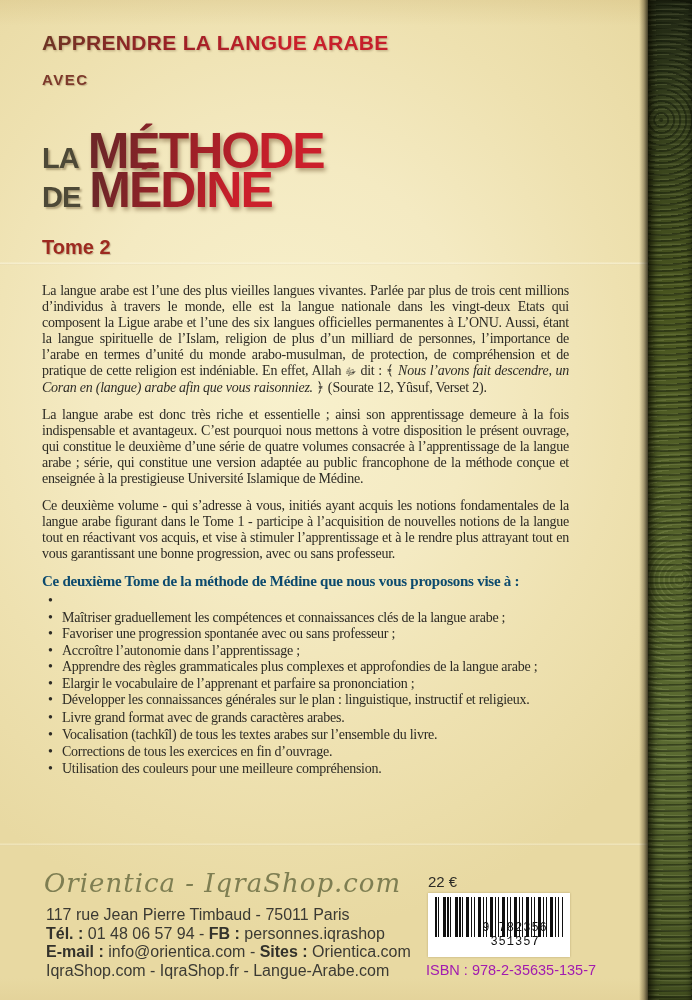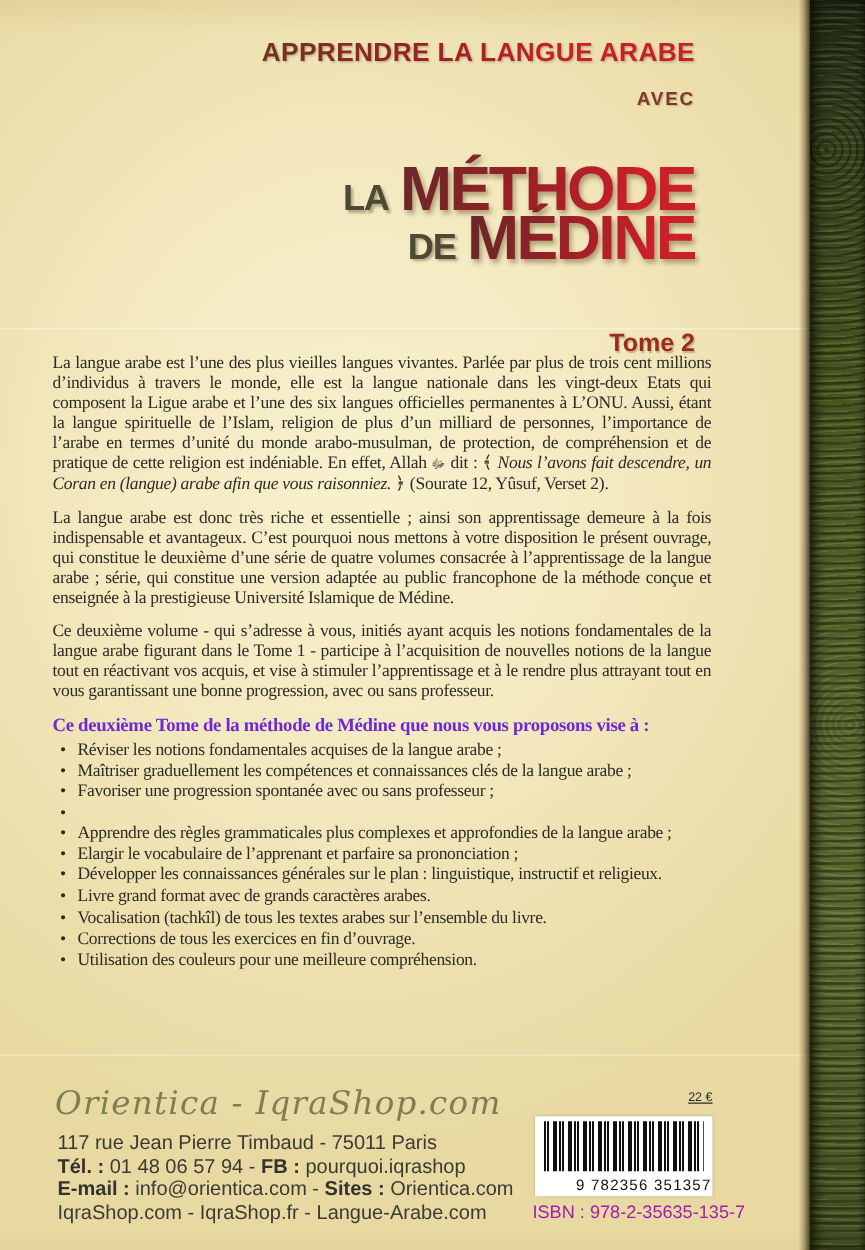--- a/index.html
+++ b/index.html
@@ -31,21 +31,21 @@
       repeating-radial-gradient(circle at 72% 58%,rgba(205,215,150,.14) 0 1px,rgba(0,0,0,0) 2px 5px),
       linear-gradient(180deg,#1f2513 0%,#333d1c 10%,#49551f 30%,#56642c 55%,#5a6a31 75%,#4c5926 92%,#414d1f 100%);
     box-shadow:inset 7px 0 9px -3px rgba(12,12,0,.85), inset -3px 0 6px -2px rgba(0,0,0,.5);
   }
   .green-strip::before{
     content:'';position:absolute;left:-9px;top:0;width:9px;height:100%;
     background:linear-gradient(90deg,rgba(60,45,15,0) 0%,rgba(45,35,12,.38) 55%,rgba(20,18,6,.78) 100%);
   }
 
   
-  .hdr{position:absolute;left:29px;width:527px;text-align:right;}
+  .hdr{position:absolute;left:42px;width:527px;text-align:left;}
   .tagline{top:31px;font-weight:bold;font-size:21px;letter-spacing:.3px;}
   .tagline span{
     background:linear-gradient(90deg,#6d3524 0%,#9c2026 38%,#cb1f2a 72%,#c51f2b 100%);
     -webkit-background-clip:text;background-clip:text;color:transparent;
     filter:drop-shadow(1px 1px 1px rgba(90,60,30,.35));
   }
   .avec{top:71px;font-weight:bold;font-size:15px;letter-spacing:1.5px;color:#7d392b;
         text-shadow:1px 1px 1px rgba(90,60,30,.3);}
   .title-line{font-weight:bold;letter-spacing:-2px;white-space:nowrap;}
   .t1{top:106px;margin-top:16px;}
@@ -54,65 +54,65 @@
     display:inline-block;font-size:29px;color:#4d4937;margin-right:9px;letter-spacing:-1px;
     text-shadow:2px 2px 2px rgba(90,70,35,.4);vertical-align:baseline;
   }
   .big-word{
     display:inline-block;font-size:50px;
     background:linear-gradient(100deg,#6f2628 8%,#9e2027 45%,#cb1f2b 80%);
     -webkit-background-clip:text;background-clip:text;color:transparent;
     filter:drop-shadow(2px 3px 2px rgba(90,60,25,.45));
   }
   .tome{top:236px;font-weight:bold;font-size:20px;color:#9d2a20;
-        text-shadow:1px 1px 1px rgba(90,60,30,.3);margin-top:28px;}
+        text-shadow:1px 1px 1px rgba(90,60,30,.3);}
 
   
   .copy{
     position:absolute;left:42px;top:283px;width:527px;
     font-family:"Liberation Serif",serif;font-size:14px;line-height:16px;
     letter-spacing:-.25px;color:#2d2b25;
   }
   .para{text-align:justify;margin:0 0 11px 0;}
   .q-sym{font-size:10px;}
   .q-orn{color:#2d2b25;}
   .q-quote{font-style:italic;}
-  .sec-head{font-weight:bold;font-size:15px;margin:11px 0 4px 0;color:#6d28d9;}
+  .sec-head{font-weight:bold;font-size:15px;margin:11px 0 4px 0;color:#0c4a6e;}
   ul.blist{list-style:none;margin:0;padding:0;}
   ul.blist li{display:flex;line-height:16.5px;}
   ul.blist .bullet{width:14px;margin-left:6px;flex:none;text-align:left;}
   ul.strengths li{line-height:17px;}
 
   
   .logo{
     position:absolute;left:44px;top:868px;
     font-family:"DejaVu Serif",serif;font-style:italic;
     font-size:26px;letter-spacing:1px;color:#7e7e52;
   }
   .contact{
     position:absolute;left:46px;top:906px;width:380px;
     font-size:16px;line-height:18.5px;color:#3b3a33;
   }
   .contact b{color:#33322b;}
-  .price{position:absolute;left:428px;top:873px;width:142px;text-align:right;
-         font-size:10px;color:#2c2b26;text-decoration:underline;}
+  .price{position:absolute;left:428px;top:873px;width:142px;text-align:left;
+         font-size:15px;color:#2c2b26;}
   .barcode-box{
     position:absolute;left:428px;top:893px;width:142px;height:64px;background:#fff;
     box-shadow:0 0 2px rgba(120,100,50,.4);
   }
   .bars{
     position:absolute;left:7px;right:7px;top:4px;height:40px;
     background:repeating-linear-gradient(90deg,
       #101010 0 1.5px,#fff 1.5px 3px,
       #101010 3px 4px,#fff 4px 7.5px,
       #101010 7.5px 10.5px,#fff 10.5px 12px);
   }
   .bar-digits{
-    position:absolute;left:0;right:0;top:48px;text-align:center;
-    font-family:Liberation Sans, sans-serif;font-size:12px;letter-spacing:1px;color:#111;padding-left:32px;
+    position:absolute;left:0;right:0;top:28px;text-align:center;
+    font-family:Liberation Mono, monospace;font-size:12px;letter-spacing:1px;color:#111;padding-left:32px;
   }
   .isbn{position:absolute;left:426px;top:962px;font-size:14.5px;color:#a21caf;}
 </style>
 </head>
 <body>
 
 <div class="page"></div>
 <div class="crease c1"></div>
 <div class="crease c2"></div>
 <div class="green-strip"></div>
@@ -137,32 +137,32 @@
     <span class="q-orn">﴿</span>
     <span>(Sourate 12, Yûsuf, Verset 2).</span>
   </p>
   <p class="para">La langue arabe est donc très riche et essentielle ; ainsi son apprentissage demeure à la fois indispensable et avantageux. C’est pourquoi nous mettons à votre disposition le présent ouvrage, qui constitue le deuxième d’une série de quatre volumes consacrée à l’apprentissage de la langue arabe ; série, qui constitue une version adaptée au public francophone de la méthode conçue et enseignée à la prestigieuse Université Islamique de Médine.</p>
   <p class="para">Ce deuxième volume - qui s’adresse à vous, initiés ayant acquis les notions fondamentales de la langue arabe figurant dans le Tome 1 - participe à l’acquisition de nouvelles notions de la langue tout en réactivant vos acquis, et vise à stimuler l’apprentissage et à le rendre plus attrayant tout en vous garantissant une bonne progression, avec ou sans professeur.</p>
 
   <div class="sec-head">Ce deuxième Tome de la méthode de Médine que nous vous proposons vise à :</div>
   <ul class="blist">
     <li>
         <span class="bullet">•</span>
-        <span>Réviser les notions fondamentales acquises de la langue arabe ;</span>
       </li>
     <li>
         <span class="bullet">•</span>
         <span>Maîtriser graduellement les compétences et connaissances clés de la langue arabe ;</span>
       </li>
     <li>
         <span class="bullet">•</span>
         <span>Favoriser une progression spontanée avec ou sans professeur ;</span>
       </li>
     <li>
         <span class="bullet">•</span>
+        <span>Accroître l’autonomie dans l’apprentissage ;</span>
       </li>
     <li>
         <span class="bullet">•</span>
         <span>Apprendre des règles grammaticales plus complexes et approfondies de la langue arabe ;</span>
       </li>
     <li>
         <span class="bullet">•</span>
         <span>Elargir le vocabulaire de l’apprenant et parfaire sa prononciation ;</span>
       </li>
     <li>
@@ -187,21 +187,21 @@
     <li>
         <span class="bullet">•</span>
         <span>Utilisation des couleurs pour une meilleure compréhension.</span>
       </li>
   </ul>
 </div>
 
 <div class="logo">Orientica - IqraShop.com</div>
 <div class="contact">
   <div>117 rue Jean Pierre Timbaud - 75011 Paris</div>
-  <div><b>Tél. :</b><span> 01 48 06 57 94 - </span><b>FB :</b><span> pourquoi.iqrashop</span></div>
+  <div><b>Tél. :</b><span> 01 48 06 57 94 - </span><b>FB :</b><span> personnes.iqrashop</span></div>
   <div><b>E-mail :</b><span> info@orientica.com - </span><b>Sites :</b><span> Orientica.com</span></div>
   <div>IqraShop.com - IqraShop.fr - Langue-Arabe.com</div>
 </div>
 
 <div class="price">22 €</div>
 <div class="barcode-box">
   <div class="bars"></div>
   <div class="bar-digits">9 782356 351357</div>
 </div>
 <div class="isbn">ISBN : 978-2-35635-135-7</div>

